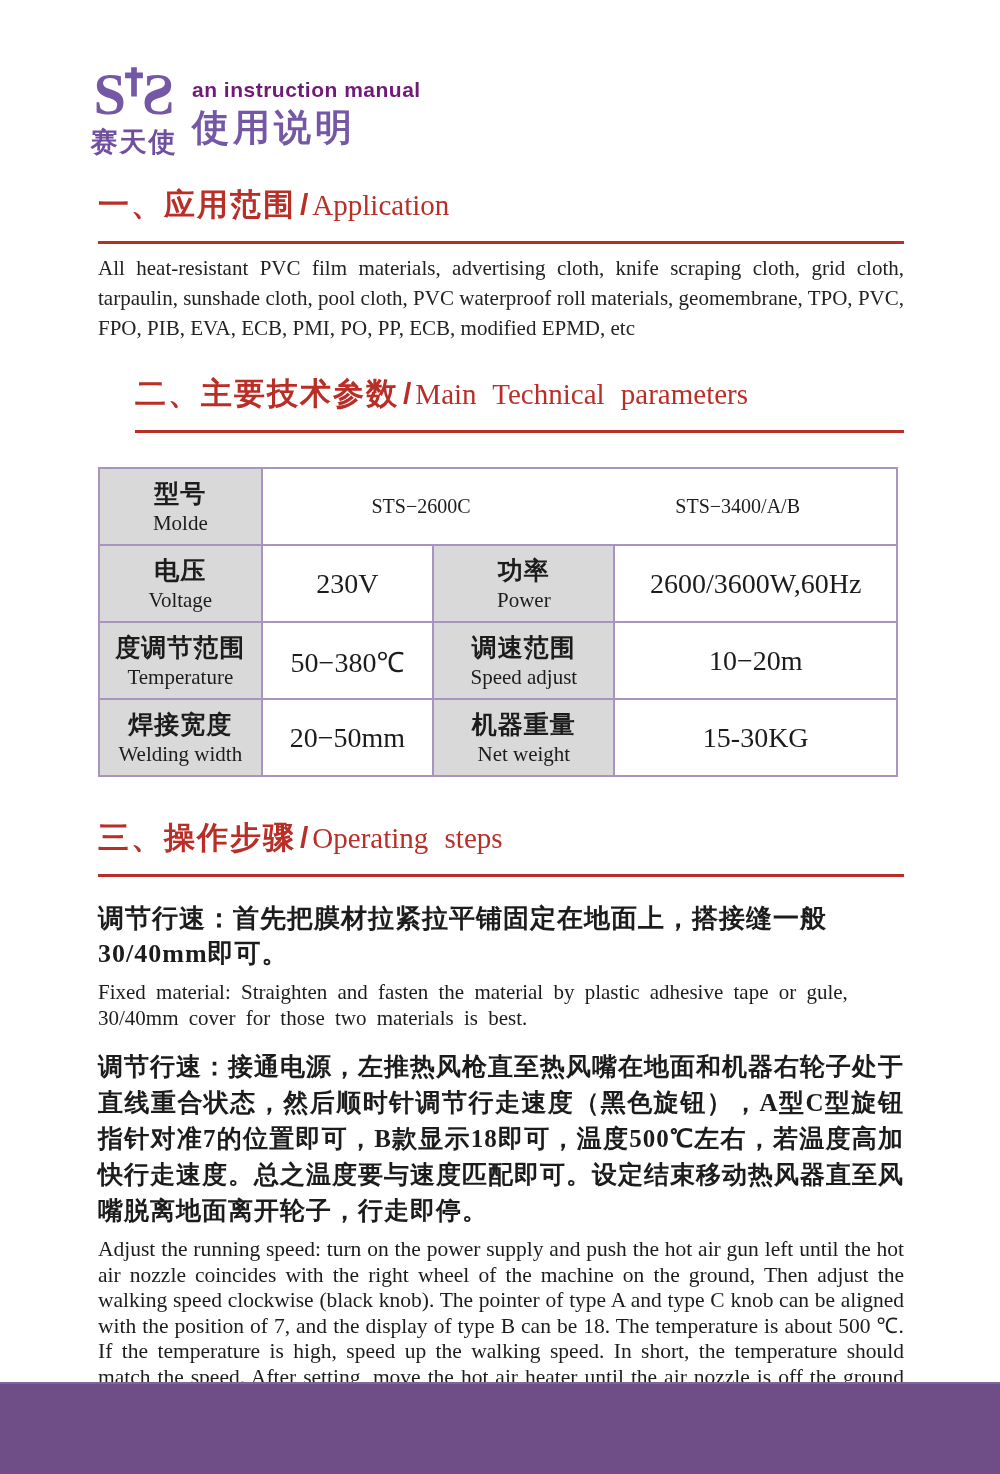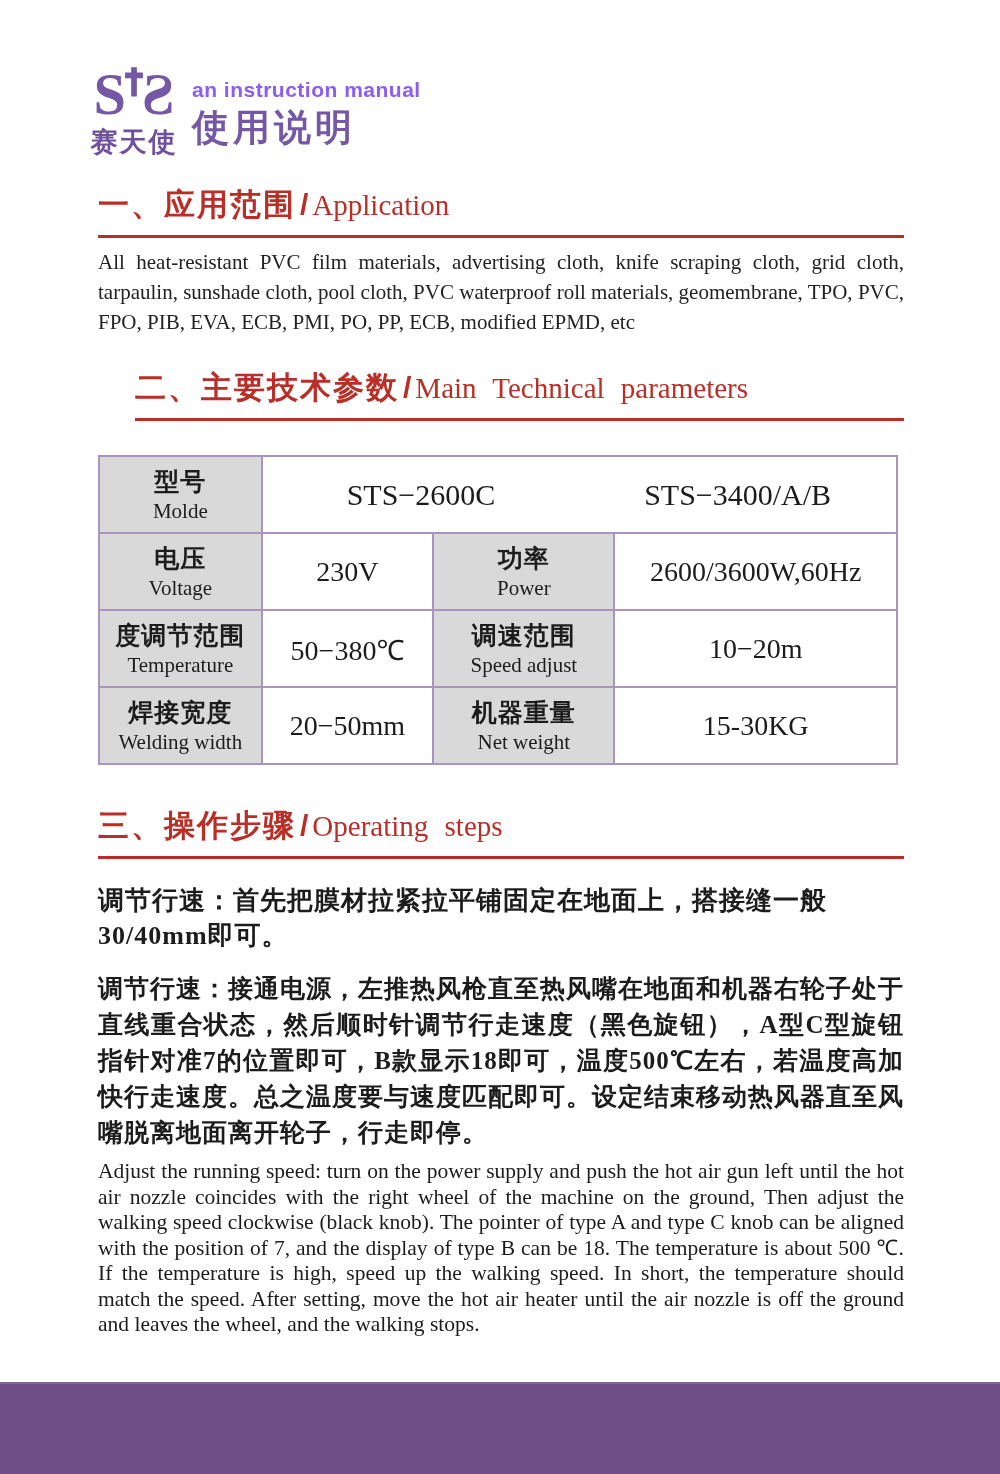--- a/index.html
+++ b/index.html
@@ -12,26 +12,26 @@
   }
   .page-inner { position:absolute; left:98px; top:0; width:806px; }
 
   
   .brand { display:flex; align-items:flex-start; margin-top:64px; margin-left:-12px; }
   .logo-col { width:96px; text-align:center; }
   .logo-cn { font-family:"Liberation Sans", sans-serif; font-weight:bold;
              font-size:27px; color:#6f4f9e; letter-spacing:2px; margin-top:-4px; }
   .tagline-col { padding-top:14px; margin-left:10px; }
   .tagline-en { font-family:"Liberation Sans", sans-serif; font-weight:bold;
-                font-size:21px; color:#8b5cf6; letter-spacing:0.5px; }
+                font-size:21px; color:#701a75; letter-spacing:0.5px; }
   .tagline-cn { font-family:"Liberation Sans", sans-serif; font-weight:bold;
                 font-size:37px; color:#7558a5; letter-spacing:4px; margin-top:1px; }
 
   
-  .sec-head { border-bottom:3px solid #b92f27; padding-bottom:9px; color:#b92f27; }
+  .sec-head { border-bottom:3px solid #b92f27; padding-bottom:15px; color:#b92f27; }
   .sec-head .cn { font-family:"Liberation Sans", sans-serif; font-weight:bold;
                   font-size:31px; letter-spacing:2px; }
   .sec-head .slash { font-family:"Liberation Sans", sans-serif; font-weight:bold; font-size:30px; }
   .sec-head .en { font-family:"Liberation Serif", serif; font-size:29px; word-spacing:9px; }
   #sec1-head { margin-top:24px; }
   #sec2-head { margin-top:30px;margin-left:37px; }
   #sec3-head { margin-top:40px; }
 
   
   .cn-para { font-size:27px; line-height:45px; font-weight:600; text-align:justify;
@@ -46,21 +46,21 @@
   
   table.specs { border-collapse:collapse; width:800px; margin-top:34px;
                 border:2px solid #9a86b4; }
   table.specs td { border:2px solid #a894bf; height:77px; vertical-align:middle; }
   td.lbl { background:#d9d9d9; text-align:center; }
   td.lbl .lbl-cn { display:block; font-family:"Liberation Sans", sans-serif;
                    font-weight:bold; font-size:25px; letter-spacing:1px; }
   td.lbl .lbl-en { display:block; font-size:21px; margin-top:1px; }
   td.val { text-align:center; font-size:28px; background:#ffffff; }
   .merged-models { display:flex; width:100%; }
-  .merged-models span { flex:1; text-align:center; font-size:30px; }
+  .merged-models span { flex:1; text-align:center; font-size:20px; }
 
   
   .footer-band { position:absolute; left:0; bottom:0; width:1000px; height:92px;
                  background:#6f4e88; border-top:2px solid #83639b; }
 </style>
 </head>
 <body>
 
 <div class="page-inner">
 
@@ -152,18 +152,19 @@
     </tr>
   </tbody>
     </table>
 
   <div class="sec-head" id="sec3-head">
     <span class="cn">三、操作步骤</span>
     <span class="slash">/</span>
     <span class="en">Operating steps</span>
   </div>
   <p class="cn-line">调节行速：首先把膜材拉紧拉平铺固定在地面上，搭接缝一般30/40mm即可。</p>
+  <p class="en-small">Fixed material: Straighten and fasten the material by plastic adhesive tape or gule, 30/40mm cover for those two materials is best.</p>
   <p class="cn-dense">调节行速：接通电源，左推热风枪直至热风嘴在地面和机器右轮子处于直线重合状态，然后顺时针调节行走速度（黑色旋钮），A型C型旋钮指针对准7的位置即可，B款显示18即可，温度500℃左右，若温度高加快行走速度。总之温度要与速度匹配即可。设定结束移动热风器直至风嘴脱离地面离开轮子，行走即停。</p>
   <p class="en-dense">Adjust the running speed: turn on the power supply and push the hot air gun left until the hot air nozzle coincides with the right wheel of the machine on the ground, Then adjust the walking speed clockwise (black knob). The pointer of type A and type C knob can be aligned with the position of 7, and the display of type B can be 18. The temperature is about 500 ℃. If the temperature is high, speed up the walking speed. In short, the temperature should match the speed. After setting, move the hot air heater until the air nozzle is off the ground and leaves the wheel, and the walking stops.</p>
 
 </div>
 
 <div class="footer-band"></div>
 
 </body></html>

